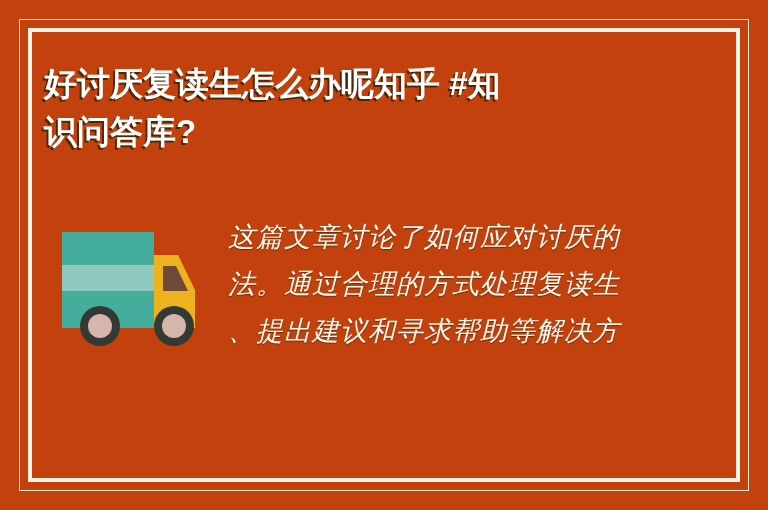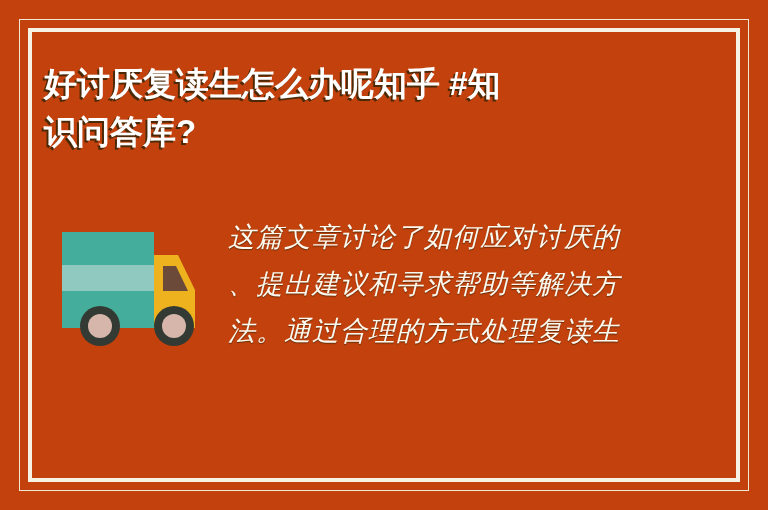--- a/index.html
+++ b/index.html
@@ -122,17 +122,17 @@
       <circle cx="45" cy="104" r="20" fill="#333a33"></circle>
       <circle cx="45" cy="104" r="12" fill="#d6b5ab"></circle>
 
       <circle cx="119" cy="104" r="20" fill="#333a33"></circle>
       <circle cx="119" cy="104" r="12" fill="#d6b5ab"></circle>
     </svg>
   </div>
 
   <div id="body-block">
     <span class="body-line">这篇文章讨论了如何应对讨厌的</span>
+    <span class="body-line">法。通过合理的方式处理复读生</span>
     <span class="body-line">、提出建议和寻求帮助等解决方</span>
-    <span class="body-line">法。通过合理的方式处理复读生</span>
   </div>
 
 </div>
 
 </body></html>

